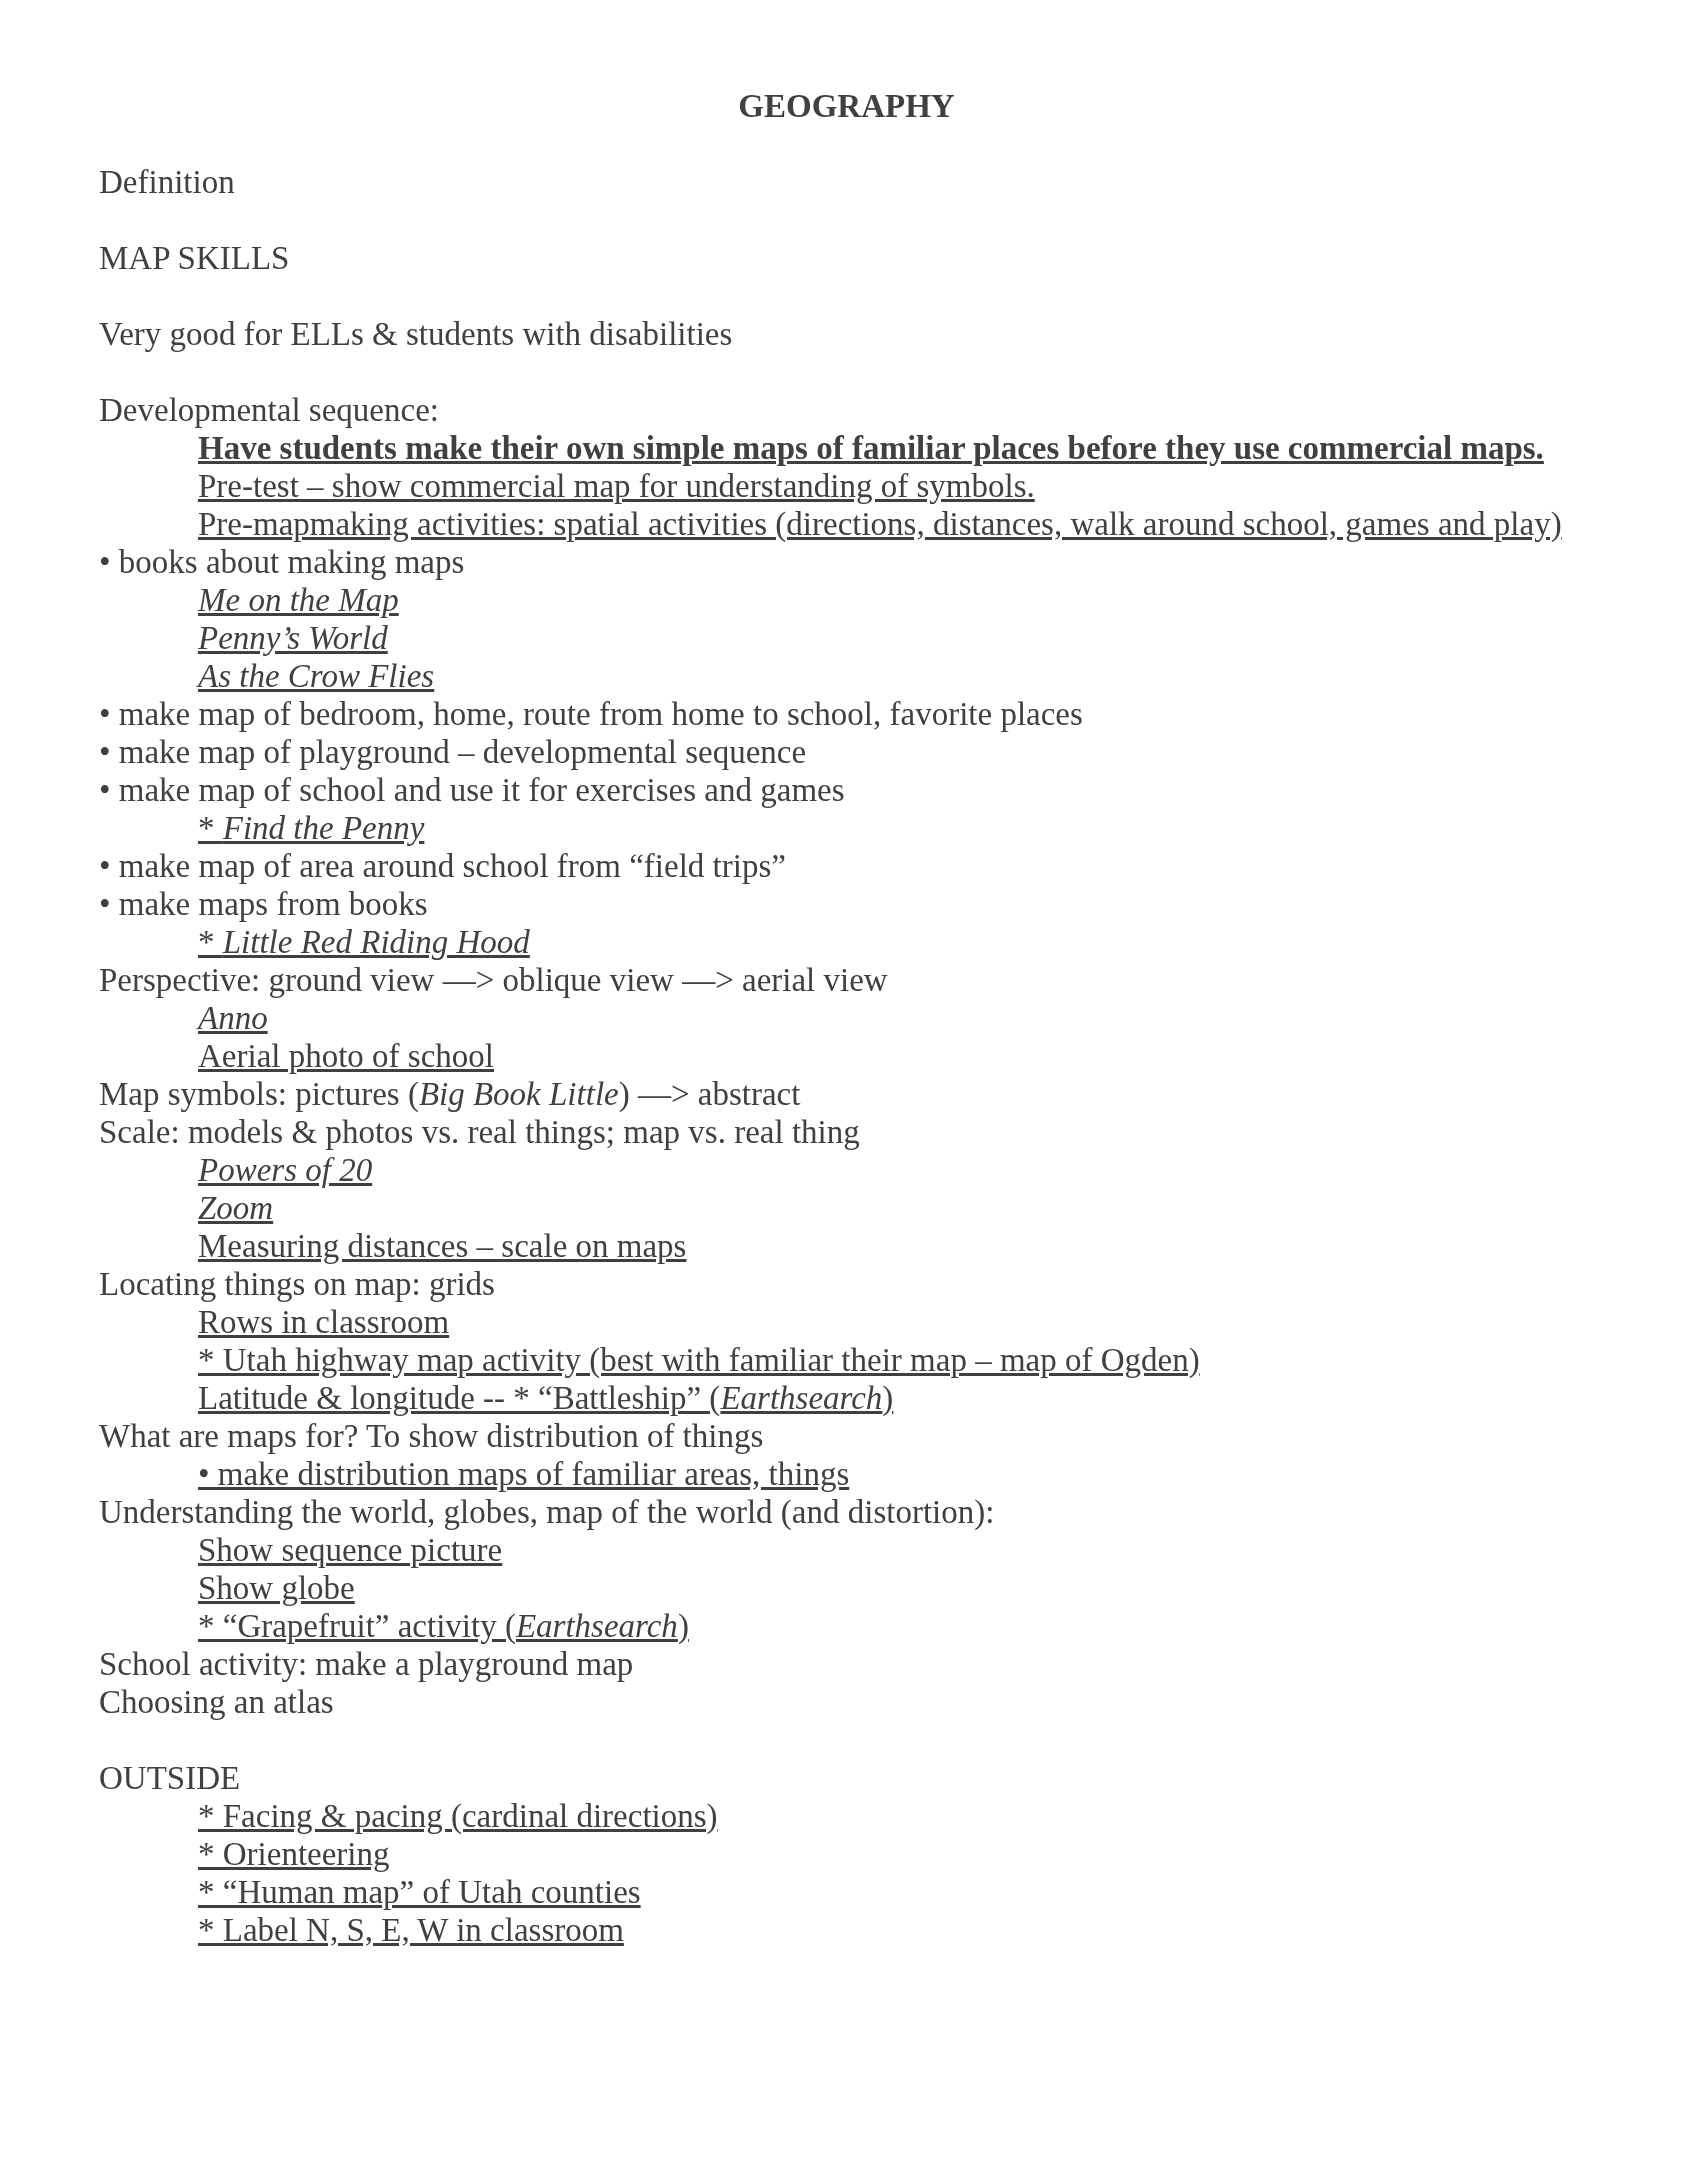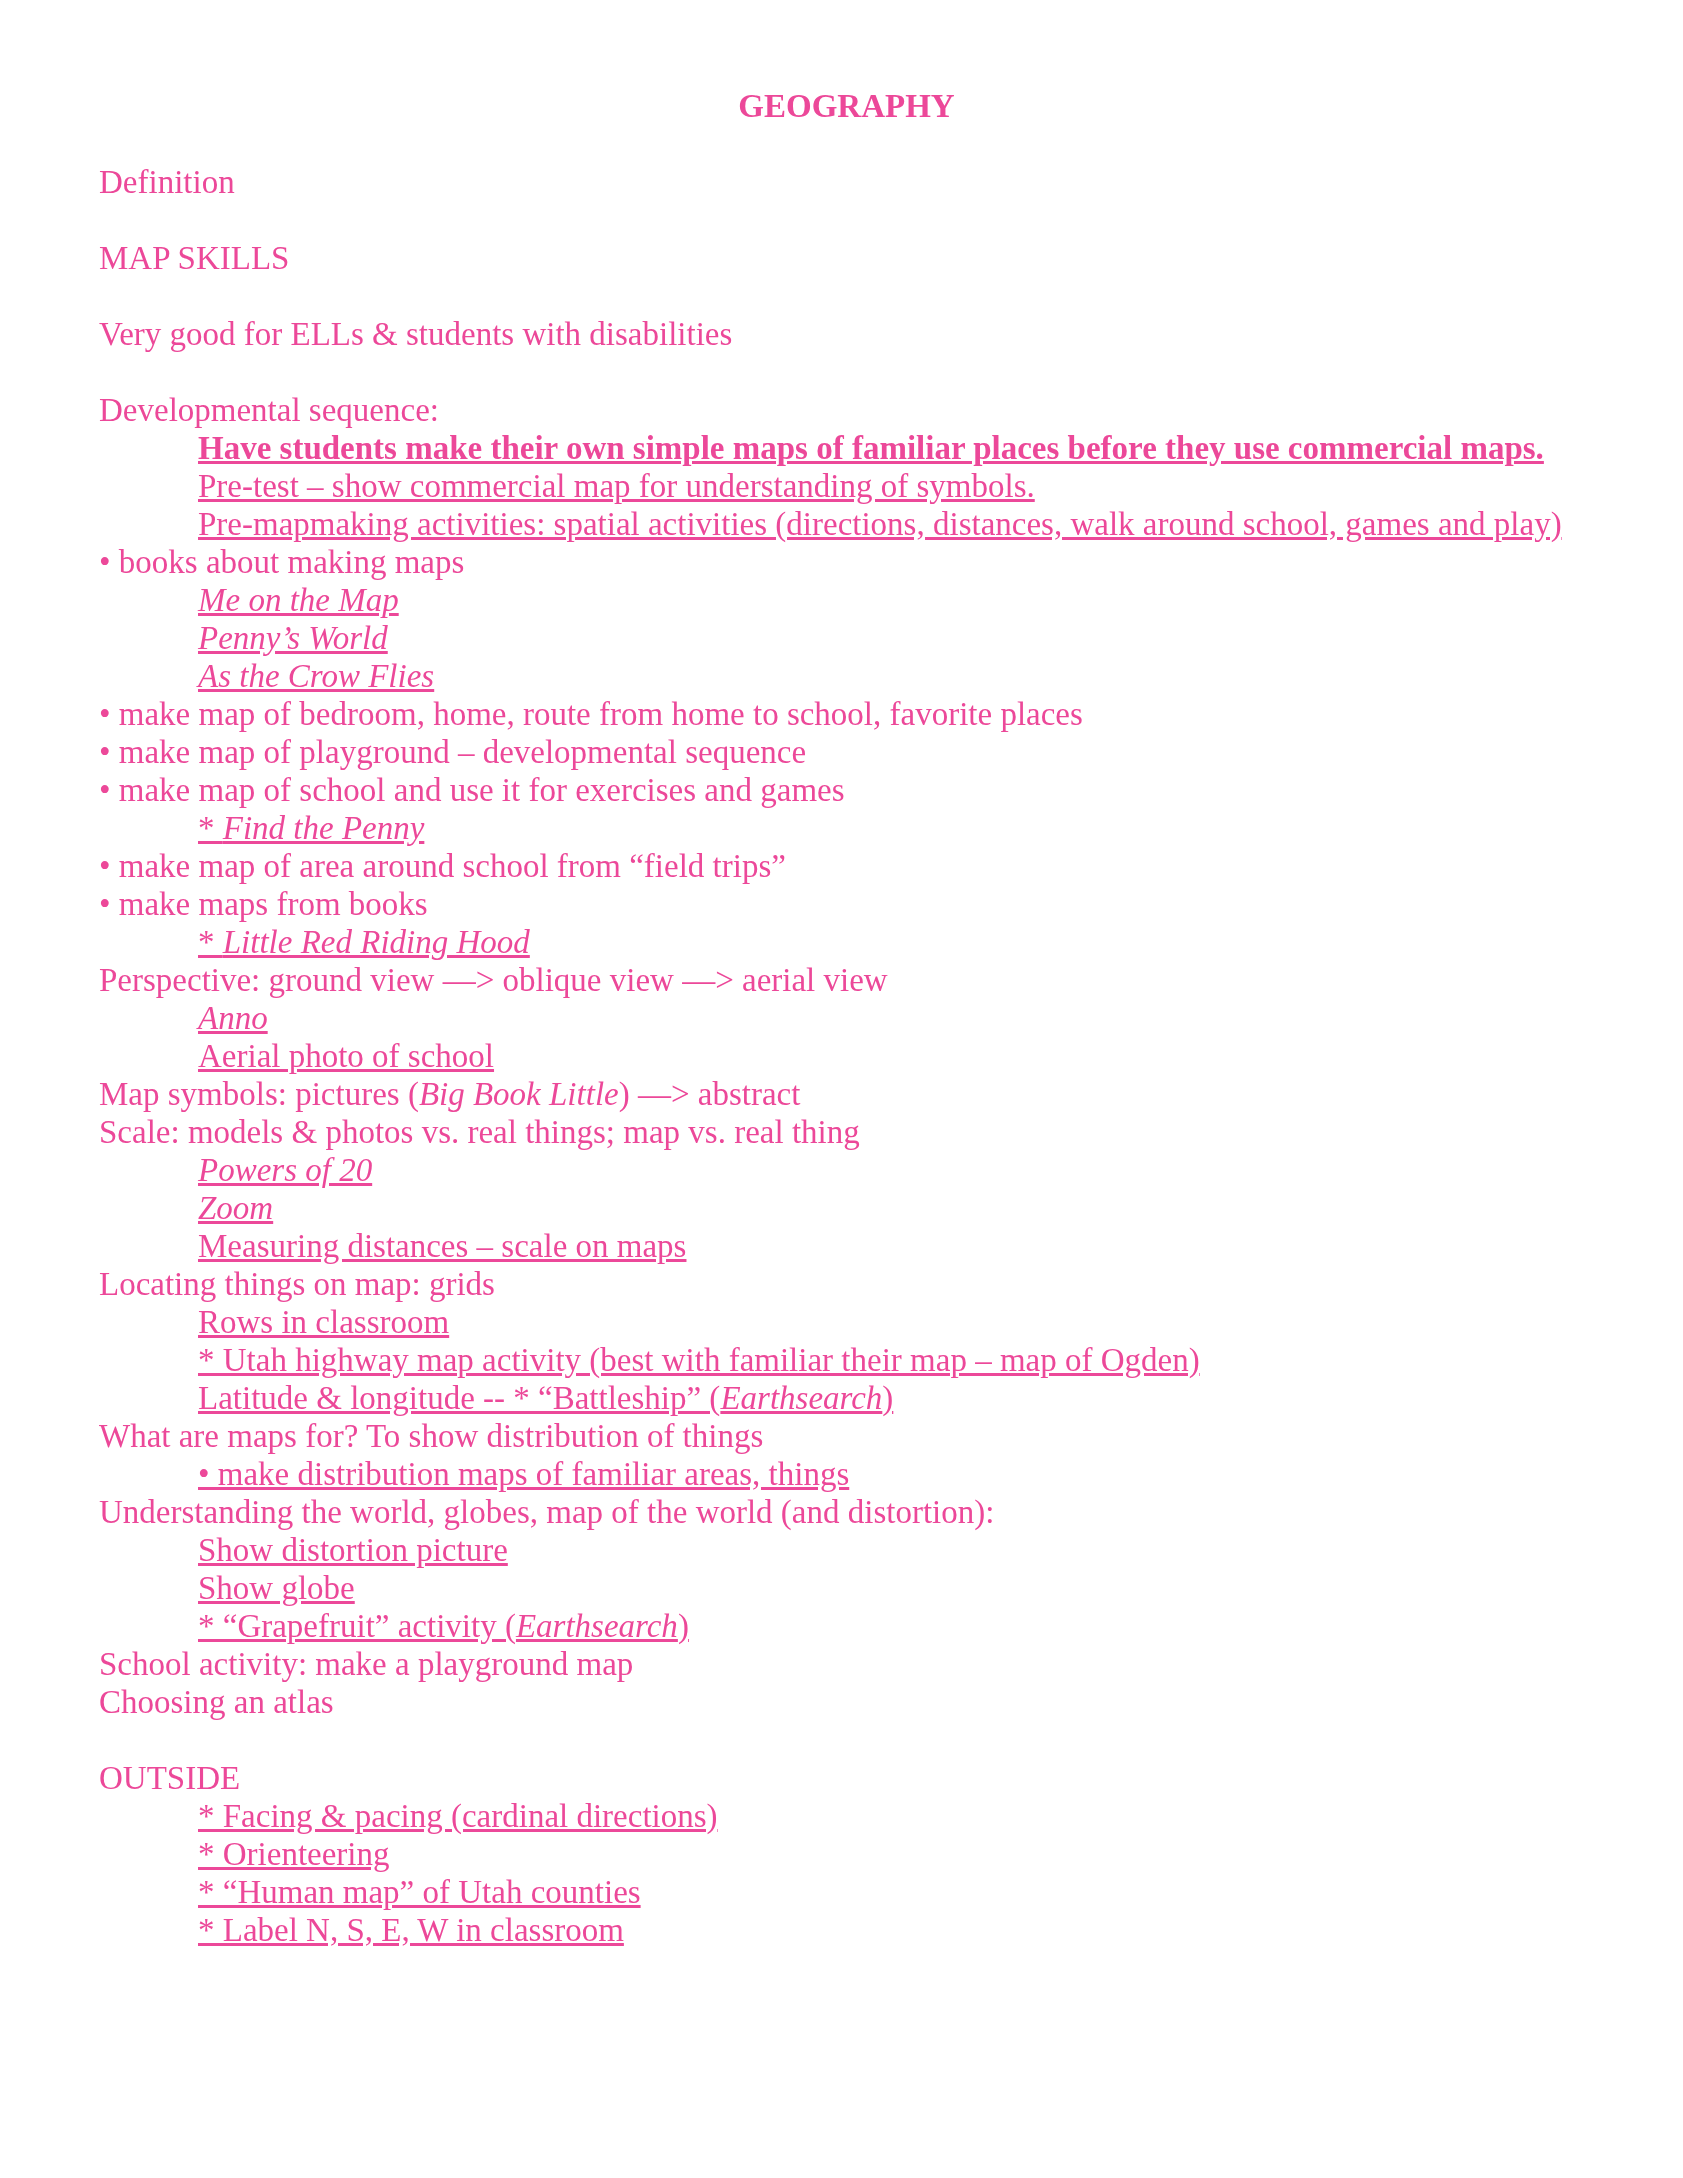--- a/index.html
+++ b/index.html
@@ -2,21 +2,21 @@
 <html><head>
 <meta charset="utf-8">
 <style>
   html, body { margin: 0; padding: 0; background: #ffffff; }
   .page {
     position: relative;
     box-sizing: border-box;
     width: 1683px;
     height: 2178px;
     background: #ffffff;
-    color: #ec4899;
+    color: #404040;
     font-family: "Liberation Serif", "DejaVu Serif", serif;
     font-size: 33px;
     line-height: 38px;
     padding: 87px 89px 0 99px;
     overflow: hidden;
   }
   .line { white-space: pre-wrap; min-height: 38px; }
   .line.center { text-align: center; }
   .line.indent { padding-left: 99px; text-decoration: underline; }
   .b { font-weight: bold; }
@@ -58,21 +58,21 @@
       <div class="line indent"><span class="i">Powers of 20</span></div>
       <div class="line indent"><span class="i">Zoom</span></div>
       <div class="line indent"><span>Measuring distances – scale on maps</span></div>
       <div class="line"><span>Locating things on map: grids</span></div>
       <div class="line indent"><span>Rows in classroom</span></div>
       <div class="line indent"><span>* Utah highway map activity (best with familiar their map – map of Ogden)</span></div>
       <div class="line indent"><span>Latitude &amp; longitude -- * “Battleship” (</span><span class="i">Earthsearch</span><span>)</span></div>
       <div class="line"><span>What are maps for? To show distribution of things</span></div>
       <div class="line indent"><span>• make distribution maps of familiar areas, things</span></div>
       <div class="line"><span>Understanding the world, globes, map of the world (and distortion):</span></div>
-      <div class="line indent"><span>Show distortion picture</span></div>
+      <div class="line indent"><span>Show sequence picture</span></div>
       <div class="line indent"><span>Show globe</span></div>
       <div class="line indent"><span>* “Grapefruit” activity (</span><span class="i">Earthsearch</span><span>)</span></div>
       <div class="line"><span>School activity: make a playground map</span></div>
       <div class="line"><span>Choosing an atlas</span></div>
       <div class="line">&nbsp;</div>
       <div class="line"><span>OUTSIDE</span></div>
       <div class="line indent"><span>* Facing &amp; pacing (cardinal directions)</span></div>
       <div class="line indent"><span>* Orienteering</span></div>
       <div class="line indent"><span>* “Human map” of Utah counties</span></div>
       <div class="line indent"><span>* Label N, S, E, W in classroom</span></div>

